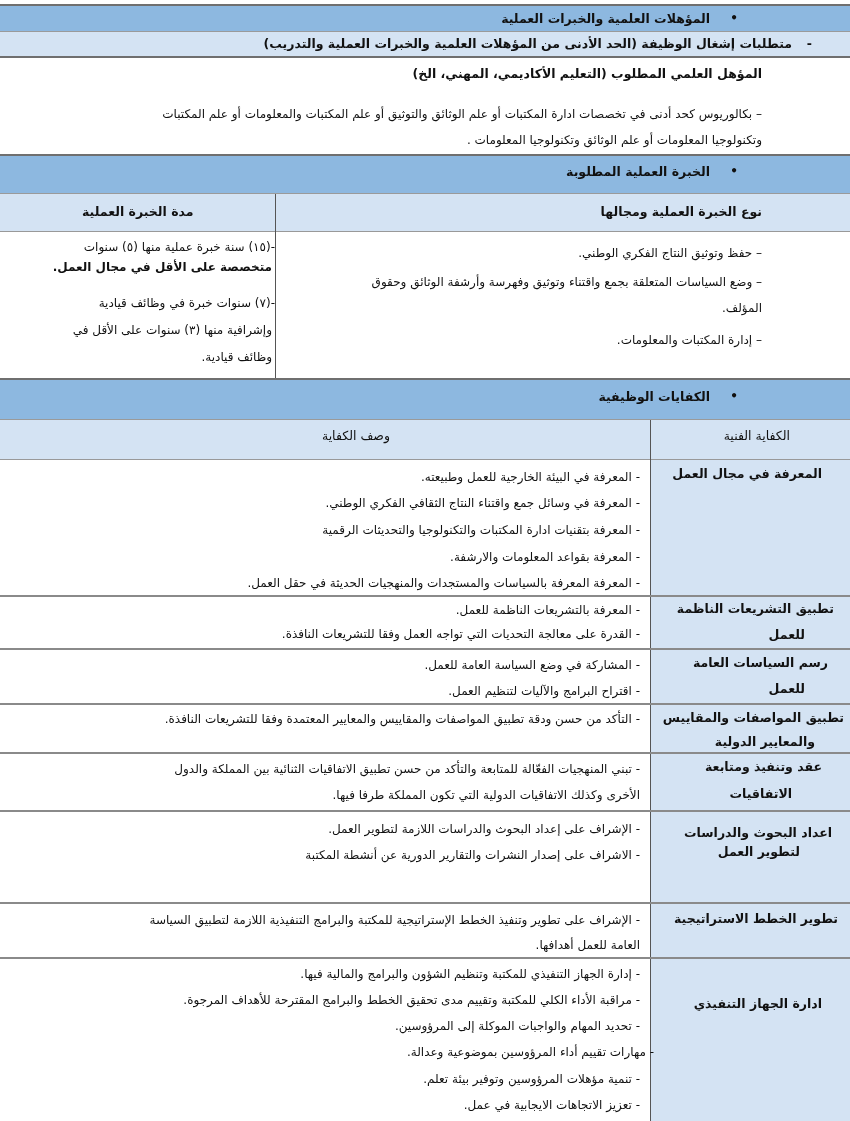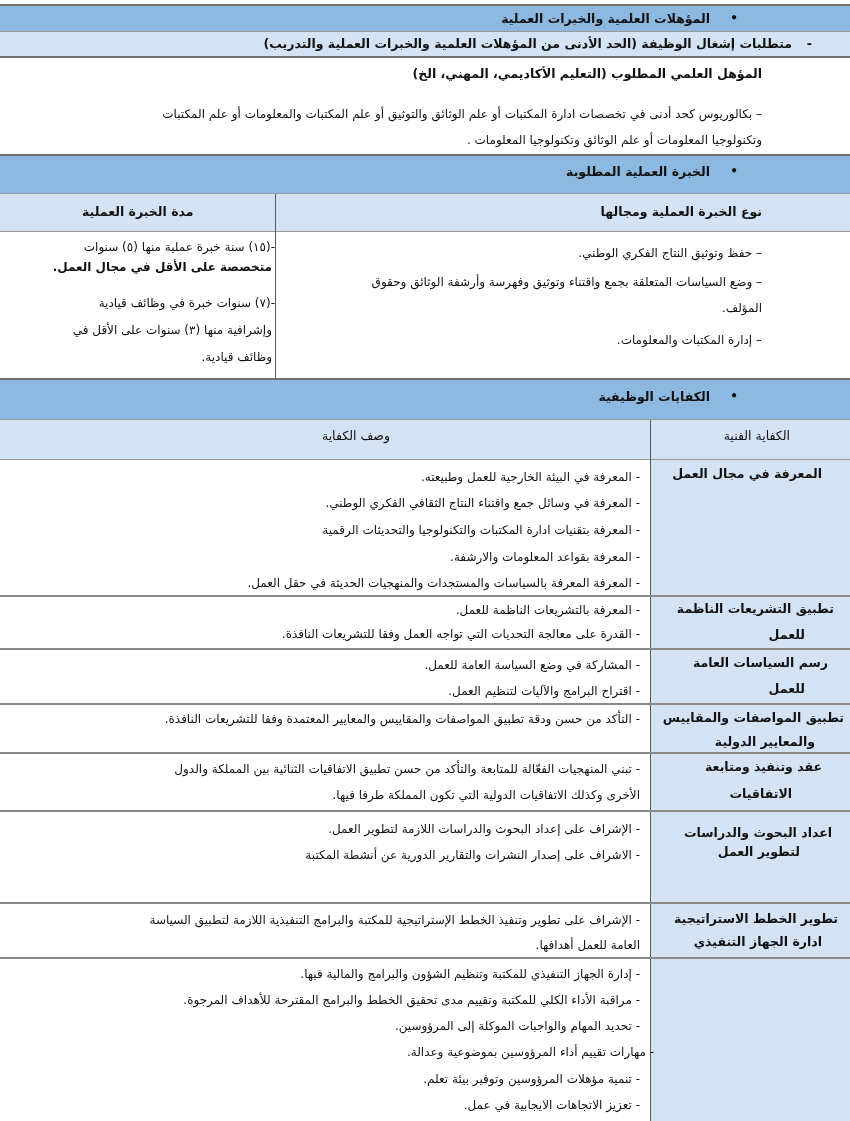--- a/index.html
+++ b/index.html
@@ -115,20 +115,20 @@
   <span class="tn" style="right:210px;top:848px;">-   الاشراف على إصدار النشرات والتقارير الدورية عن أنشطة  المكتبة</span>
 </div>
 
 <div>
   <span class="t" style="right:12px;top:911px;">تطوير الخطط الاستراتيجية</span>
   <span class="tn" style="right:210px;top:913px;">-   الإشراف على تطوير وتنفيذ الخطط الإستراتيجية للمكتبة والبرامج التنفيذية اللازمة لتطبيق السياسة</span>
   <span class="tn" style="right:210px;top:938px;">العامة للعمل أهدافها.</span>
 </div>
 
 <div>
-  <span class="t" style="right:28px;top:934px;text-align:center;">ادارة الجهاز التنفيذي</span>
+  <span class="t" style="right:28px;top:996px;text-align:center;">ادارة الجهاز التنفيذي</span>
   <span class="tn" style="right:210px;top:967px;">-   إدارة الجهاز التنفيذي للمكتبة وتنظيم الشؤون والبرامج والمالية فيها.</span>
   <span class="tn" style="right:210px;top:993px;">-   مراقبة الأداء الكلي للمكتبة  وتقييم مدى تحقيق الخطط والبرامج المقترحة للأهداف المرجوة.</span>
   <span class="tn" style="right:210px;top:1019px;">-   تحديد المهام والواجبات الموكلة إلى المرؤوسين.</span>
   <span class="tn" style="right:196px;top:1045px;">-   مهارات تقييم أداء المرؤوسين بموضوعية وعدالة.</span>
   <span class="tn" style="right:210px;top:1072px;">-   تنمية مؤهلات المرؤوسين وتوفير بيئة تعلم.</span>
   <span class="tn" style="right:210px;top:1098px;">-   تعزيز الاتجاهات الايجابية في عمل.</span>
 </div>
 
 </body></html>

